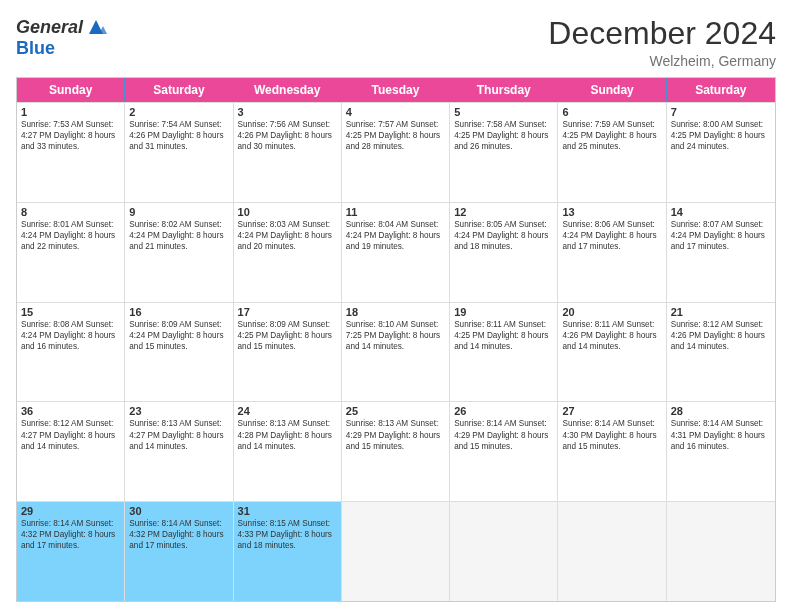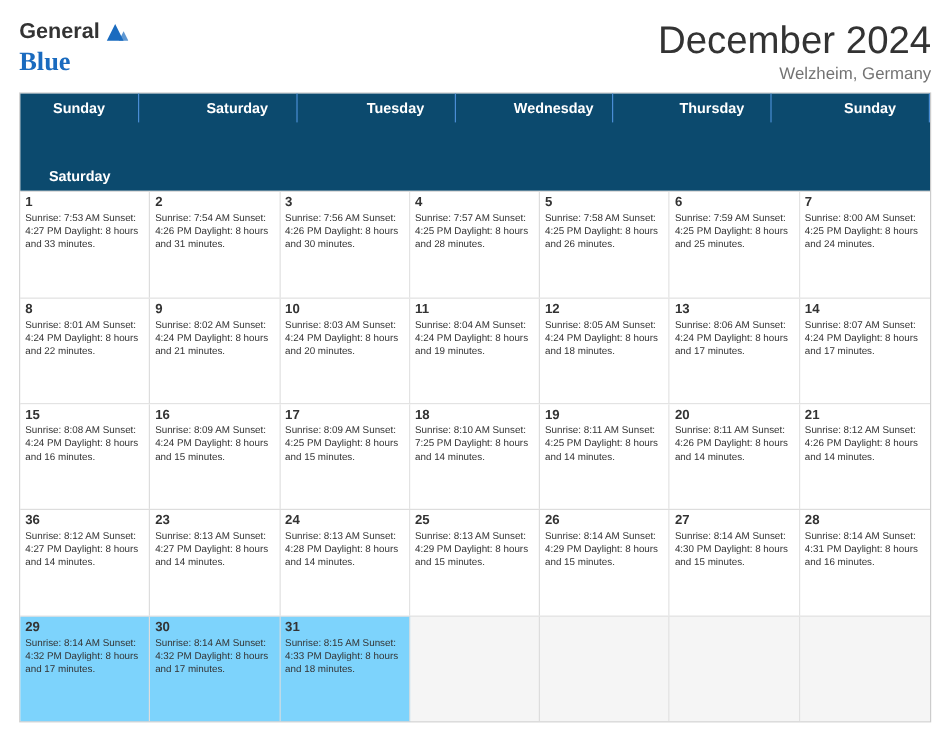--- a/index.html
+++ b/index.html
@@ -23,26 +23,28 @@
       align-items: flex-start;
       margin-bottom: 8px;
     }
     .logo {
       display: flex;
       flex-direction: column;
       align-items: flex-start;
     }
     .logo-text {
       display: flex;
+      align-items: center;
       font-size: 20px;
       font-weight: bold;
       color: #333;
+      font-style: italic;
     }
     .logo-general { color: #333; font-size: 18px; font-weight: bold; }
-    .logo-blue { color: #1a6bbf; font-size: 22px; font-weight: bold; font-family: Liberation Serif, serif; }
+    .logo-blue { color: #1a6bbf; font-size: 18px; font-weight: bold; }
     .logo-icon {
       width: 22px;
       height: 22px;
       margin-left: 2px;
     }
     .title-section {
       text-align: right;
     }
     .month-title {
       font-size: 32px;
@@ -56,23 +58,22 @@
       margin-top: 2px;
     }
     .calendar {
       flex: 1;
       display: flex;
       flex-direction: column;
       border: 1px solid #ccc;
     }
     .cal-header {
       display: grid;
-      grid-template-columns: repeat(6, 1fr);
-      background: #0c4a6e;
-      gap: 33px;
+      grid-template-columns: repeat(7, 1fr);
+      background: #ec4899;
     }
     .cal-header-cell {
       color: #fff;
       font-size: 12px;
       font-weight: bold;
       text-align: center;
       padding: 5px 2px;
       border-right: 1px solid #4a8dd5;
     }
     .cal-header-cell:last-child { border-right: none; }
@@ -134,22 +135,22 @@
     <div class="title-section">
       <div class="month-title">December 2024</div>
       <div class="subtitle">Welzheim, Germany</div>
     </div>
   </div>
 
   <div class="calendar">
     <div class="cal-header">
       <div class="cal-header-cell">Sunday</div>
       <div class="cal-header-cell">Saturday</div>
+      <div class="cal-header-cell">Wednesday</div>
       <div class="cal-header-cell">Tuesday</div>
-      <div class="cal-header-cell">Wednesday</div>
       <div class="cal-header-cell">Thursday</div>
       <div class="cal-header-cell">Sunday</div>
       <div class="cal-header-cell">Saturday</div>
     </div>
     <div class="cal-body" id="cal-body">
     <div class="cal-row">
           <div class="cal-cell has-data">
             <span class="day-num">1</span>
             <div class="cell-text">Sunrise: 7:53 AM
 Sunset: 4:27 PM

